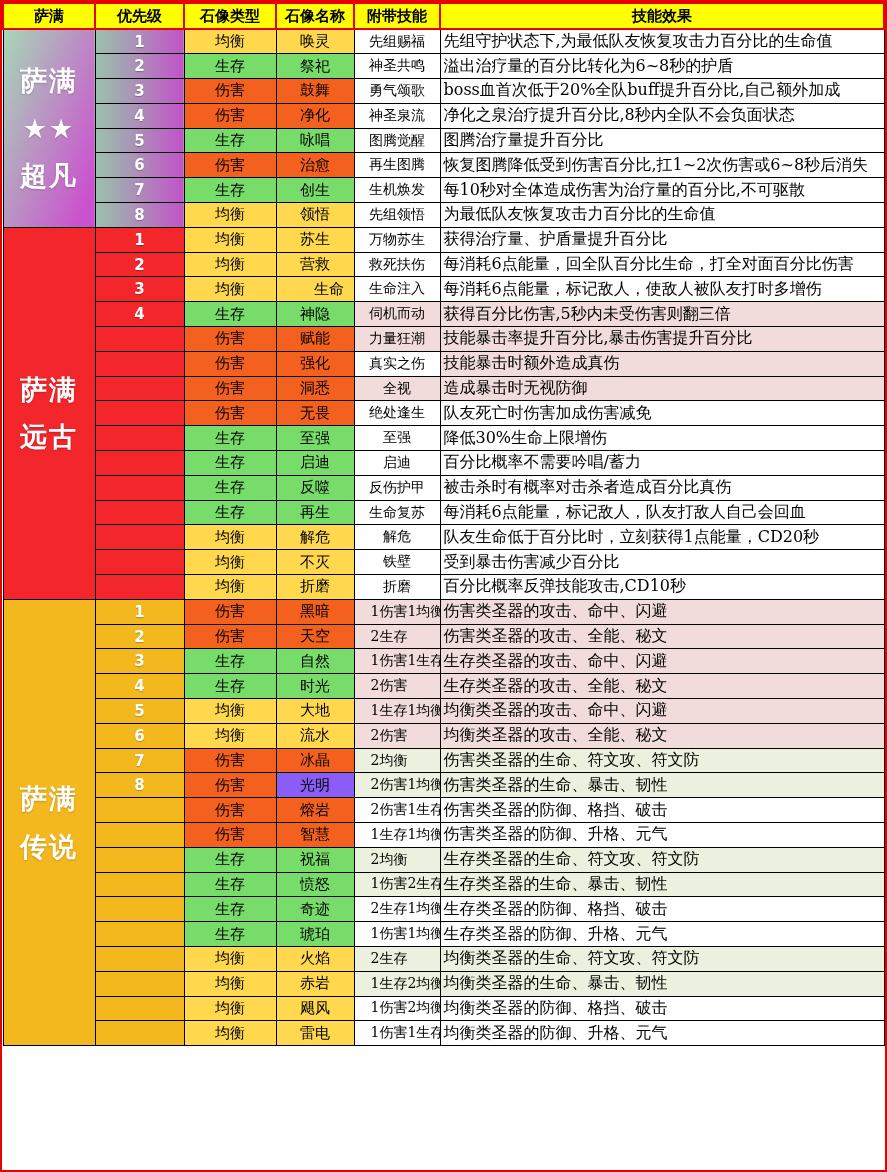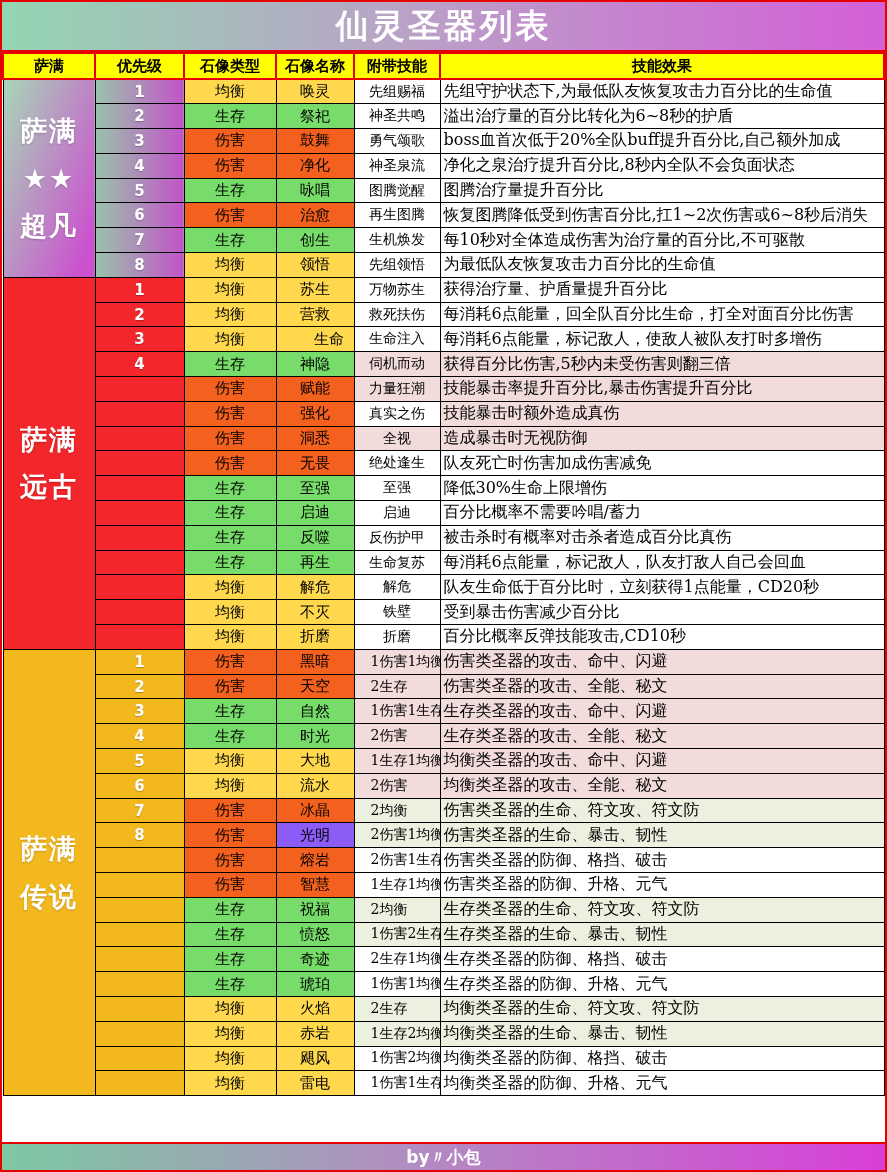--- a/index.html
+++ b/index.html
@@ -76,23 +76,20 @@
     background: linear-gradient(90deg, var(--footer-a,#7cc9a2), var(--footer-m,#b08fc0) 45%, var(--footer-b,#d83fd8));
     border-top: 2px solid var(--frame-red, #e60000);
   }
   .footer-text { color: #fff; font-weight: bold; font-size: 17px; }
 </style>
 </head>
 <body>
 
 <div class="frame">
 
-  <div class="title-bar">
-    <span class="title-text">仙灵圣器列表</span>
-  </div>
 
   <table>
     <colgroup>
       <col style="width:92px">
         <col style="width:89px">
         <col style="width:92px">
       <col style="width:78px">
         <col style="width:86px">
         <col>
     </colgroup>
@@ -403,17 +400,14 @@
         <tr>
           <td class="priority prio-legend"></td>
           <td class="type" style="background: rgb(255, 216, 78);">均衡</td>
           <td class="name" style="background: rgb(255, 216, 78);">雷电</td>
           <td class="skill tint-white align-left">1伤害1生存</td>
           <td class="effect tint-white">均衡类圣器的防御、升格、元气</td>
         </tr>
       </tbody>
   </table>
 
-  <div class="footer-bar">
-    <span class="footer-text">by〃小包</span>
-  </div>
 
 </div>
 
 </body></html>

